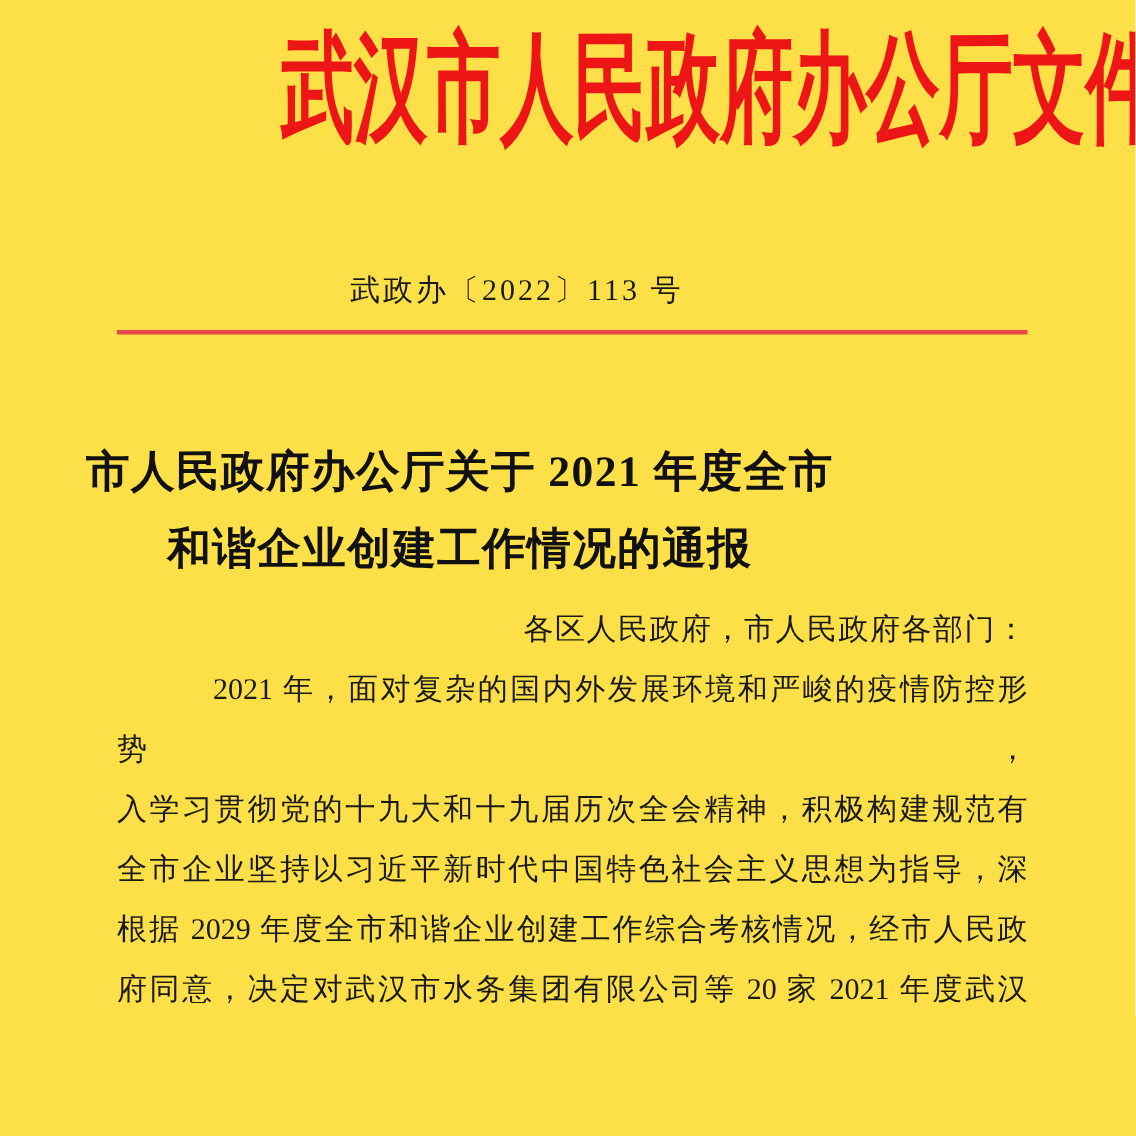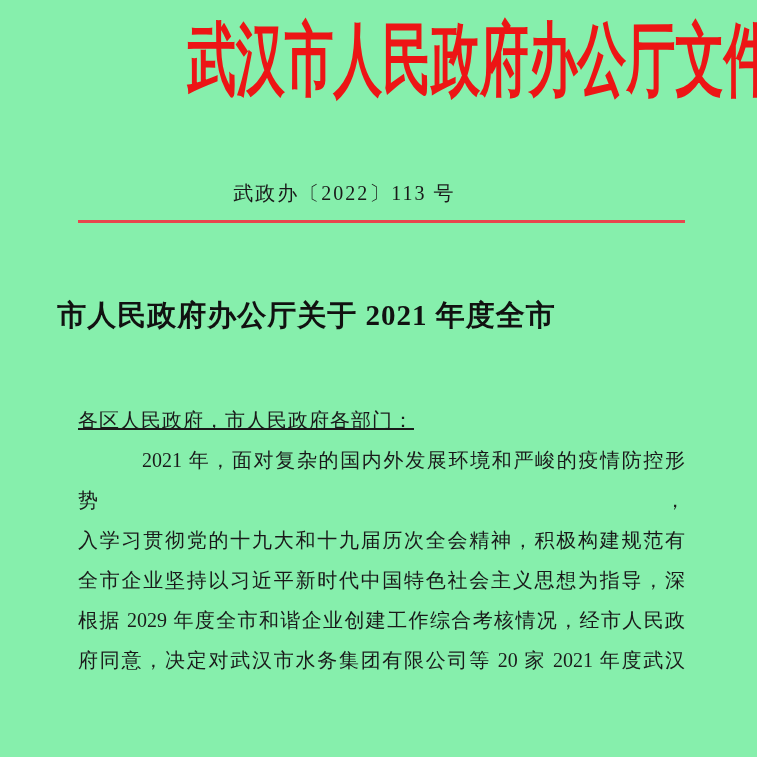--- a/index.html
+++ b/index.html
@@ -4,21 +4,21 @@
 <style>
   html, body {
     margin: 0;
     padding: 0;
     background: #ffffff;
   }
   .page {
     position: relative;
     width: 757px;
     height: 757px;
-    background: #86efac;
+    background: #fde047;
     overflow: hidden;
     font-family: "Liberation Serif", "DejaVu Serif", serif;
   }
   .masthead {
     position: absolute;
     top: 18px;
     left: 0;
     width: 757px;
     text-align: center;
     white-space: nowrap;
@@ -67,23 +67,22 @@
   .doc-body {
     position: absolute;
     top: 400px;
     left: 78px;
     width: 607px;
     font-size: 20px;
     line-height: 40px;
     color: var(--body-text, #1a1a1a);
   }
   .salutation {
-    text-align: left;
+    text-align: right;
     letter-spacing: 1px;
-    text-decoration: underline;
   }
   .para-line {
     text-align: justify;
     text-align-last: justify;
   }
   .para-line.indent {
     text-indent: 64px;
   }
 </style>
 </head>
@@ -94,20 +93,21 @@
   <div class="masthead">
     <span class="masthead-text">武汉市人民政府办公厅文件</span>
   </div>
 
   <div class="doc-number">武政办〔2022〕113 号</div>
 
   <div class="divider"></div>
 
   <div class="doc-title">
     <div>市人民政府办公厅关于 2021 年度全市</div>
+    <div>和谐企业创建工作情况的通报</div>
   </div>
 
   <div class="doc-body">
     <div class="salutation">各区人民政府，市人民政府各部门：</div>
     <div class="para-line indent">2021 年，面对复杂的国内外发展环境和严峻的疫情防控形势，</div>
     <div class="para-line">入学习贯彻党的十九大和十九届历次全会精神，积极构建规范有</div>
     <div class="para-line">全市企业坚持以习近平新时代中国特色社会主义思想为指导，深</div>
     <div class="para-line">根据 2029 年度全市和谐企业创建工作综合考核情况，经市人民政</div>
     <div class="para-line">府同意，决定对武汉市水务集团有限公司等 20 家 2021 年度武汉</div>
 

